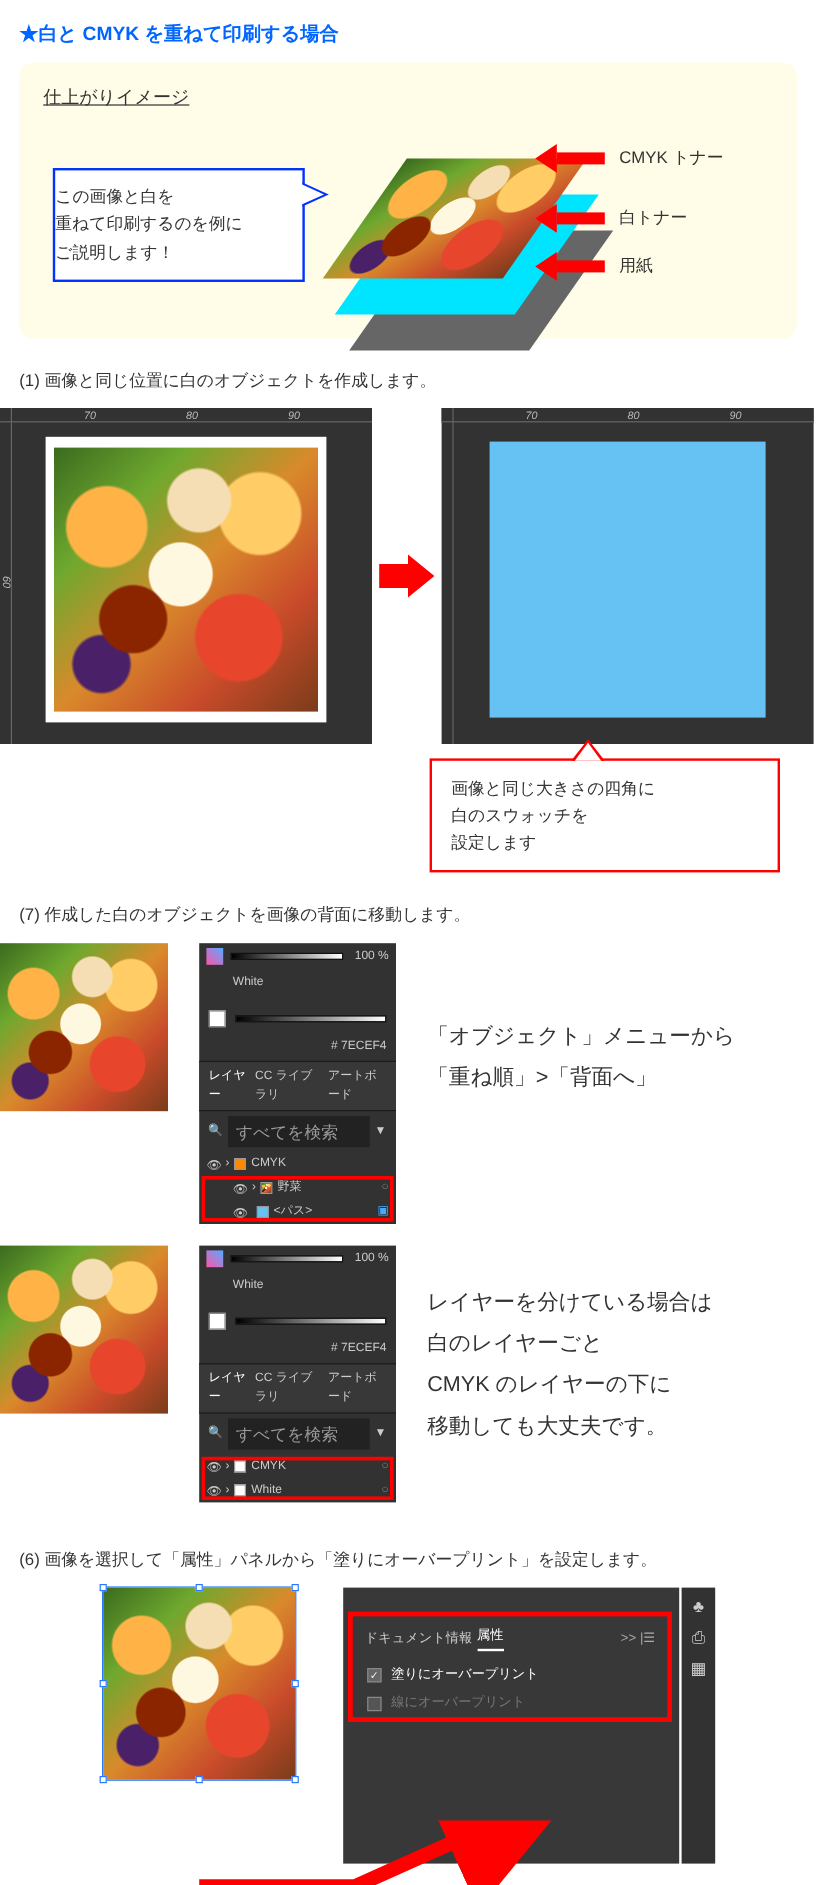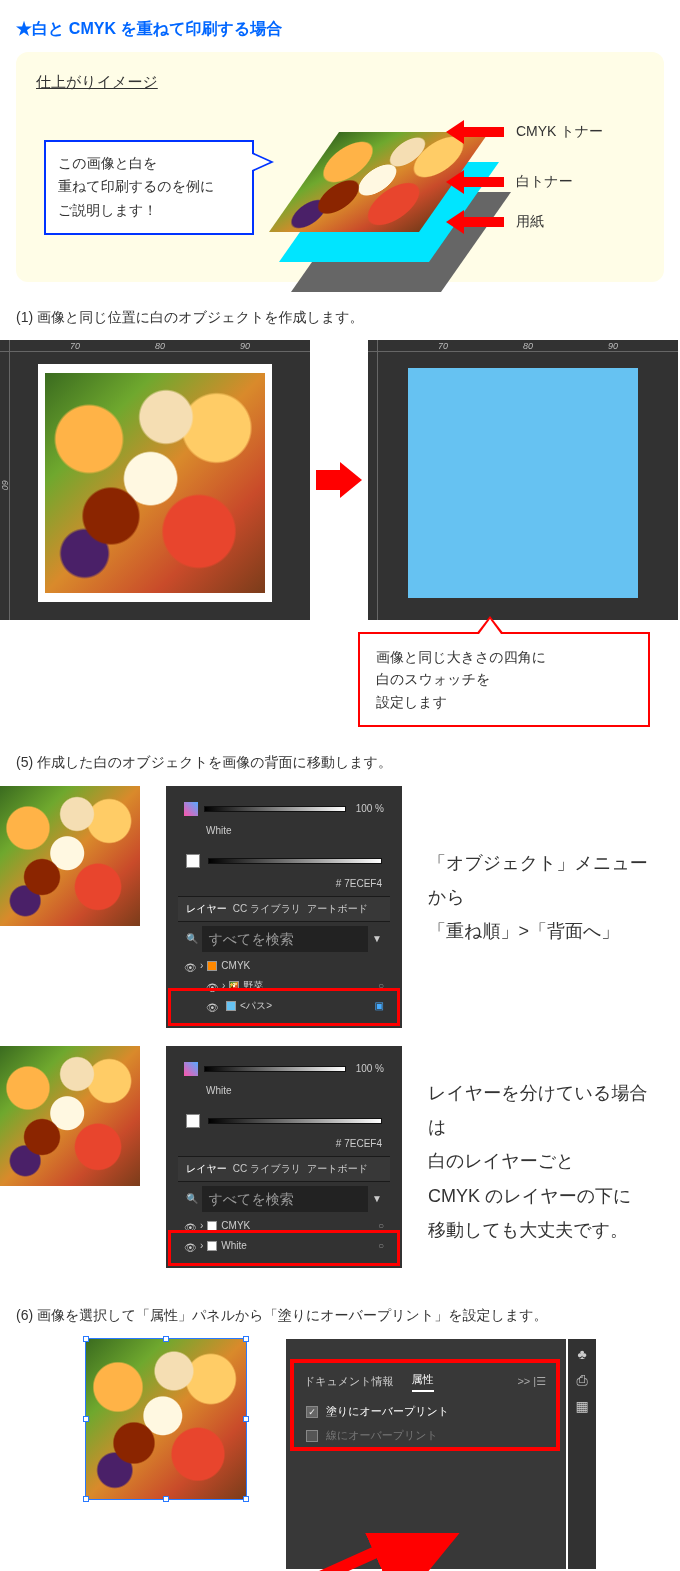--- a/index.html
+++ b/index.html
@@ -1,21 +1,21 @@
 <!DOCTYPE html>
 <html><head>
 <meta charset="utf-8">
 <style>
   * { box-sizing: border-box; margin: 0; padding: 0; }
   body { font-family: "Hiragino Kaku Gothic ProN", "メイリオ", sans-serif; width: 680px; background: #fff; font-size: 14px; line-height: 1.6; color: #333; }
   .container { padding: 16px; }
   .title-blue { color: #0066ff; font-size: 16px; font-weight: bold; margin-bottom: 10px; }
   .yellow-box { background: #fffde7; border-radius: 12px; padding: 18px 20px 20px; position: relative; height: 230px; }
   .yellow-title { font-size: 15px; }
-  .speech { position: absolute; left: 28px; top: 88px; border: 2px solid #0033ff; background: #fff; padding: 10px 12px; width: 210px; line-height: 1.7; }
+  .speech { position: absolute; left: 28px; top: 88px; border: 2px solid #0033ff; background: #fff; padding: 10px 0; width: 210px; line-height: 1.7; }
   .speech::after { content: ""; position: absolute; right: -22px; top: 10px; width: 0; height: 0; border-left: 22px solid #0033ff; border-top: 10px solid transparent; border-bottom: 10px solid transparent; }
   .speech::before { content: ""; position: absolute; right: -18px; top: 11px; width: 0; height: 0; border-left: 20px solid #fff; border-top: 9px solid transparent; border-bottom: 9px solid transparent; z-index: 2; }
   .layer-diagram { position: absolute; left: 270px; top: 40px; width: 240px; height: 200px; }
   .layer { position: absolute; width: 150px; height: 100px; transform: skewX(-35deg); }
   .layer.paper { background: #666; left: 40px; top: 100px; }
   .layer.white-toner { background: #00e5ff; left: 28px; top: 70px; }
   .layer.cmyk { left: 18px; top: 40px; }
   .veg-layer { width: 100%; height: 100%; }
   .red-arrow-h { position: absolute; display: flex; align-items: center; }
   .red-arrow-h .shaft { height: 10px; background: #ff0000; width: 40px; }
@@ -41,21 +41,21 @@
   .big-arrow .shaft2 { width: 24px; height: 20px; background: #ff0000; }
   .big-arrow .head2 { width: 0; height: 0; border-left: 22px solid #ff0000; border-top: 18px solid transparent; border-bottom: 18px solid transparent; }
 
   .red-callout { border: 2px solid #ff0000; padding: 12px 16px; width: 292px; margin-left: auto; margin-top: 0; position: relative; }
   .red-callout .tri { position: absolute; top: -18px; left: 116px; width: 0; height: 0; border-bottom: 18px solid #ff0000; border-left: 14px solid transparent; border-right: 14px solid transparent; }
   .red-callout .tri::after { content: ""; position: absolute; top: 3px; left: -11px; width: 0; height: 0; border-bottom: 15px solid #fff; border-left: 11px solid transparent; border-right: 11px solid transparent; }
   .callout-pos { display: flex; justify-content: flex-end; margin-top: 12px; padding-right: 14px; }
 
   .step2-block { display: flex; align-items: flex-start; gap: 26px; margin-bottom: 18px; }
   .veg-thumb { width: 140px; height: 140px; flex-shrink: 0; }
-  .panel { background: #323232; width: 236px; padding: 12px; color: #ccc; font-size: 10px; flex-shrink: 0; position: relative; }
+  .panel { background: #323232; width: 164px; padding: 0; color: #ccc; font-size: 10px; flex-shrink: 0; position: relative; }
   .panel .row { display: flex; align-items: center; padding: 3px 6px; gap: 6px; }
   .panel .slider { height: 6px; background: linear-gradient(to right, #000, #fff); flex: 1; border: 1px solid #111; }
   .panel .pct { color: #ccc; font-size: 10px; margin-left: 4px; }
   .panel .hex { display: flex; align-items: center; padding: 4px 8px; gap: 8px; }
   .panel .hex .sq { width: 14px; height: 14px; border: 1px solid #888; background: #fff; }
   .panel .tabs { display: flex; gap: 6px; padding: 4px 8px; border-top: 1px solid #1a1a1a; border-bottom: 1px solid #1a1a1a; background: #383838; }
   .panel .tabs span { color: #ccc; }
   .panel .tabs span.active { color: #fff; }
   .panel .search { padding: 4px 8px; display: flex; align-items: center; gap: 4px; }
   .panel .search-input { flex: 1; background: #222; border: none; color: #999; font-size: 14px; padding: 2px 6px; }
@@ -64,21 +64,21 @@
   .panel .eye { width: 12px; height: 12px; display: inline-block; }
   .panel .sw { width: 10px; height: 10px; display: inline-block; border: 1px solid #999; }
   .panel .red-out { position: absolute; border: 3px solid #ff0000; }
   .side-text { flex: 1; font-size: 18px; line-height: 1.9; padding-top: 60px; }
 
   .step3-row { display: flex; align-items: flex-start; gap: 0; margin-left: 70px; }
   .sel-img { width: 160px; height: 160px; position: relative; }
   .sel-handle { position: absolute; width: 6px; height: 6px; background: #fff; border: 1px solid #2979ff; }
   .attr-panel { background: #383838; width: 280px; height: 230px; position: relative; color: #ccc; font-size: 11px; }
   .attr-red { position: absolute; border: 4px solid #ff0000; left: 4px; top: 20px; right: 6px; height: 92px; padding: 8px 10px; }
-  .attr-tabs { display: flex; gap: 18px; font-size: 11px; margin-bottom: 8px; align-items: center; }
+  .attr-tabs { display: flex; gap: 4px; font-size: 11px; margin-bottom: 8px; align-items: center; }
   .attr-tabs .active { color: #fff; border-bottom: 2px solid #fff; padding-bottom: 2px; }
   .attr-tabs .menu { margin-left: auto; color: #aaa; }
   .chk-row { display: flex; align-items: center; gap: 8px; padding: 3px 2px; }
   .chk { width: 12px; height: 12px; border: 1px solid #888; background: #555; display: inline-flex; align-items: center; justify-content: center; font-size: 9px; color: #eee; }
   .chk.on { background: #666; }
   .attr-side { position: absolute; right: -30px; top: 0; width: 28px; background: #323232; height: 100%; display: flex; flex-direction: column; align-items: center; padding-top: 6px; gap: 8px; }
   .attr-side .ic { width: 18px; height: 18px; color: #ccc; display: flex; align-items: center; justify-content: center; font-size: 14px; }
 
   
   .veg { background: 
@@ -165,21 +165,21 @@
   </div>
   <div class="callout-pos">
     <div class="red-callout">
       <div class="tri"></div>
       <div style="white-space:pre-line;">画像と同じ大きさの四角に
 白のスウォッチを
 設定します</div>
     </div>
   </div>
 
-  <div class="step-head">(5) 作成した白のオブジェクトを画像の背面に移動します。</div>
+  <div class="step-head">(7) 作成した白のオブジェクトを画像の背面に移動します。</div>
 
   <div class="step2-block" style="margin-left:-16px;">
     <div class="veg-thumb veg"></div>
     <div class="panel">
       <div class="row">
           <div style="width:14px;height:14px;background:linear-gradient(45deg,#f5a,#5af);"></div>
           <div class="slider"></div>
           <span class="pct">100 %</span>
         </div>
       <div class="row" style="padding-left:28px;">

